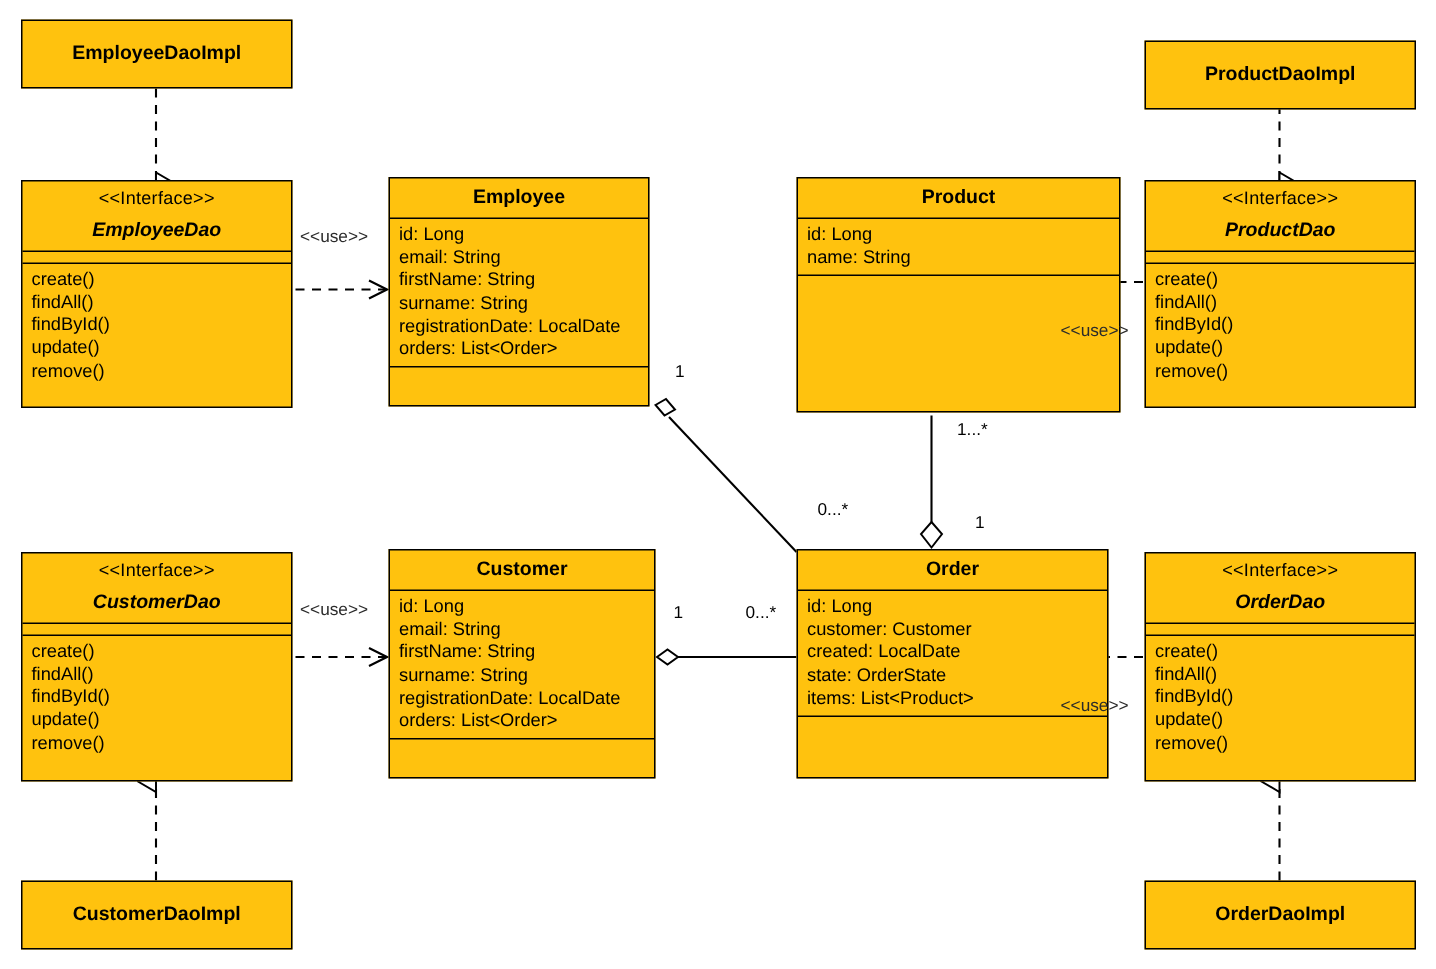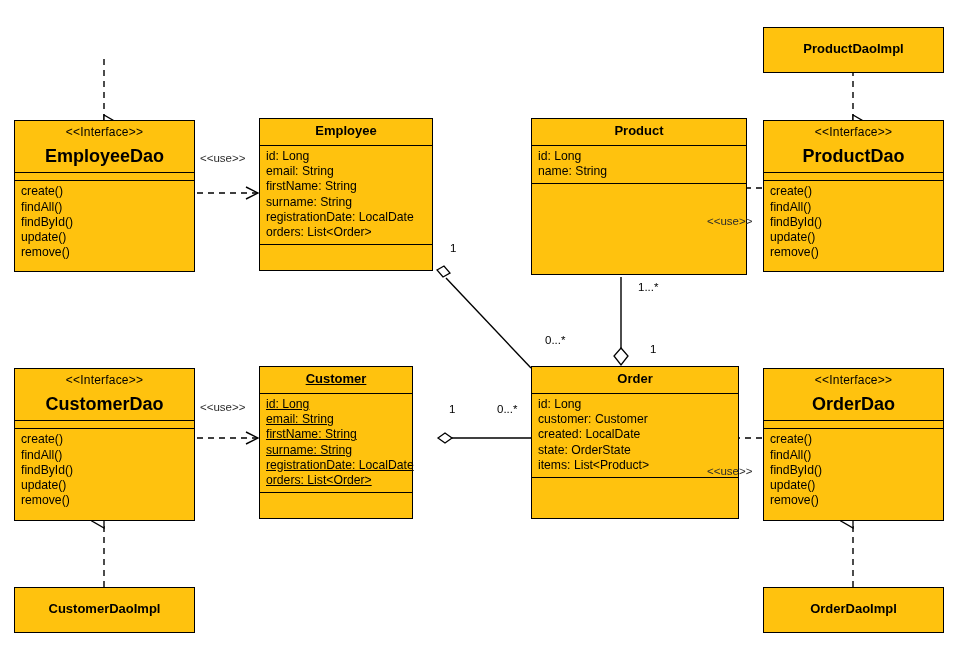--- a/index.html
+++ b/index.html
@@ -46,21 +46,22 @@
   .iface-stereo {
     display: block;
     font-weight: normal;
     font-size: 12px;
     padding-bottom: 6px;
     letter-spacing: 0.2px;
   }
   .iface-name {
     display: block;
     font-weight: bold;
-    font-size: 18px;
+    font-size: 13px;
+    font-style: italic;
   }
   .hr {
     border-top: 1.6px solid #000000;
     height: 0;
     font-size: 0;
     line-height: 0;
   }
   .compartment {
     padding: 3px 24px 4px 6px;
     font-size: 12.2px;
@@ -173,20 +174,23 @@
   <span class="mult-label" style="left:545px; top:334px;">0...*</span>
 
   <span class="mult-label" style="left:449px; top:403px;">1</span>
 
   <span class="mult-label" style="left:497px; top:403px;">0...*</span>
 
   <span class="mult-label" style="left:638px; top:281px;">1...*</span>
 
   <span class="mult-label" style="left:650px; top:343px;">1</span>
 
+  <div class="node simple" style="left:14px; top:13px; width:181px; height:46px;">
+    <div class="title-cell">EmployeeDaoImpl</div>
+  </div>
 
   <div class="node simple" style="left:763px; top:27px; width:181px; height:46px;">
     <div class="title-cell">ProductDaoImpl</div>
   </div>
 
   <div class="node simple" style="left:14px; top:587px; width:181px; height:46px;">
     <div class="title-cell">CustomerDaoImpl</div>
   </div>
 
   <div class="node simple" style="left:763px; top:587px; width:181px; height:46px;">
@@ -273,21 +277,21 @@
       <div class="row">email: String</div>
       <div class="row">firstName: String</div>
       <div class="row">surname: String</div>
       <div class="row">registrationDate: LocalDate</div>
       <div class="row">orders: List&lt;Order&gt;</div>
     </div>
     <div class="hr"></div>
     <div class="compartment filler"></div>
   </div>
 
-  <div class="node cls" style="left:259px; top:366px; width:154px; height:153px;text-decoration:underline;">
+  <div class="node cls" style="left:259px; top:366px; width:178px; height:153px;">
     <div class="title-cell">Customer</div>
     <div class="hr"></div>
     <div class="compartment">
       <div class="row">id: Long</div>
       <div class="row">email: String</div>
       <div class="row">firstName: String</div>
       <div class="row">surname: String</div>
       <div class="row">registrationDate: LocalDate</div>
       <div class="row">orders: List&lt;Order&gt;</div>
     </div>

